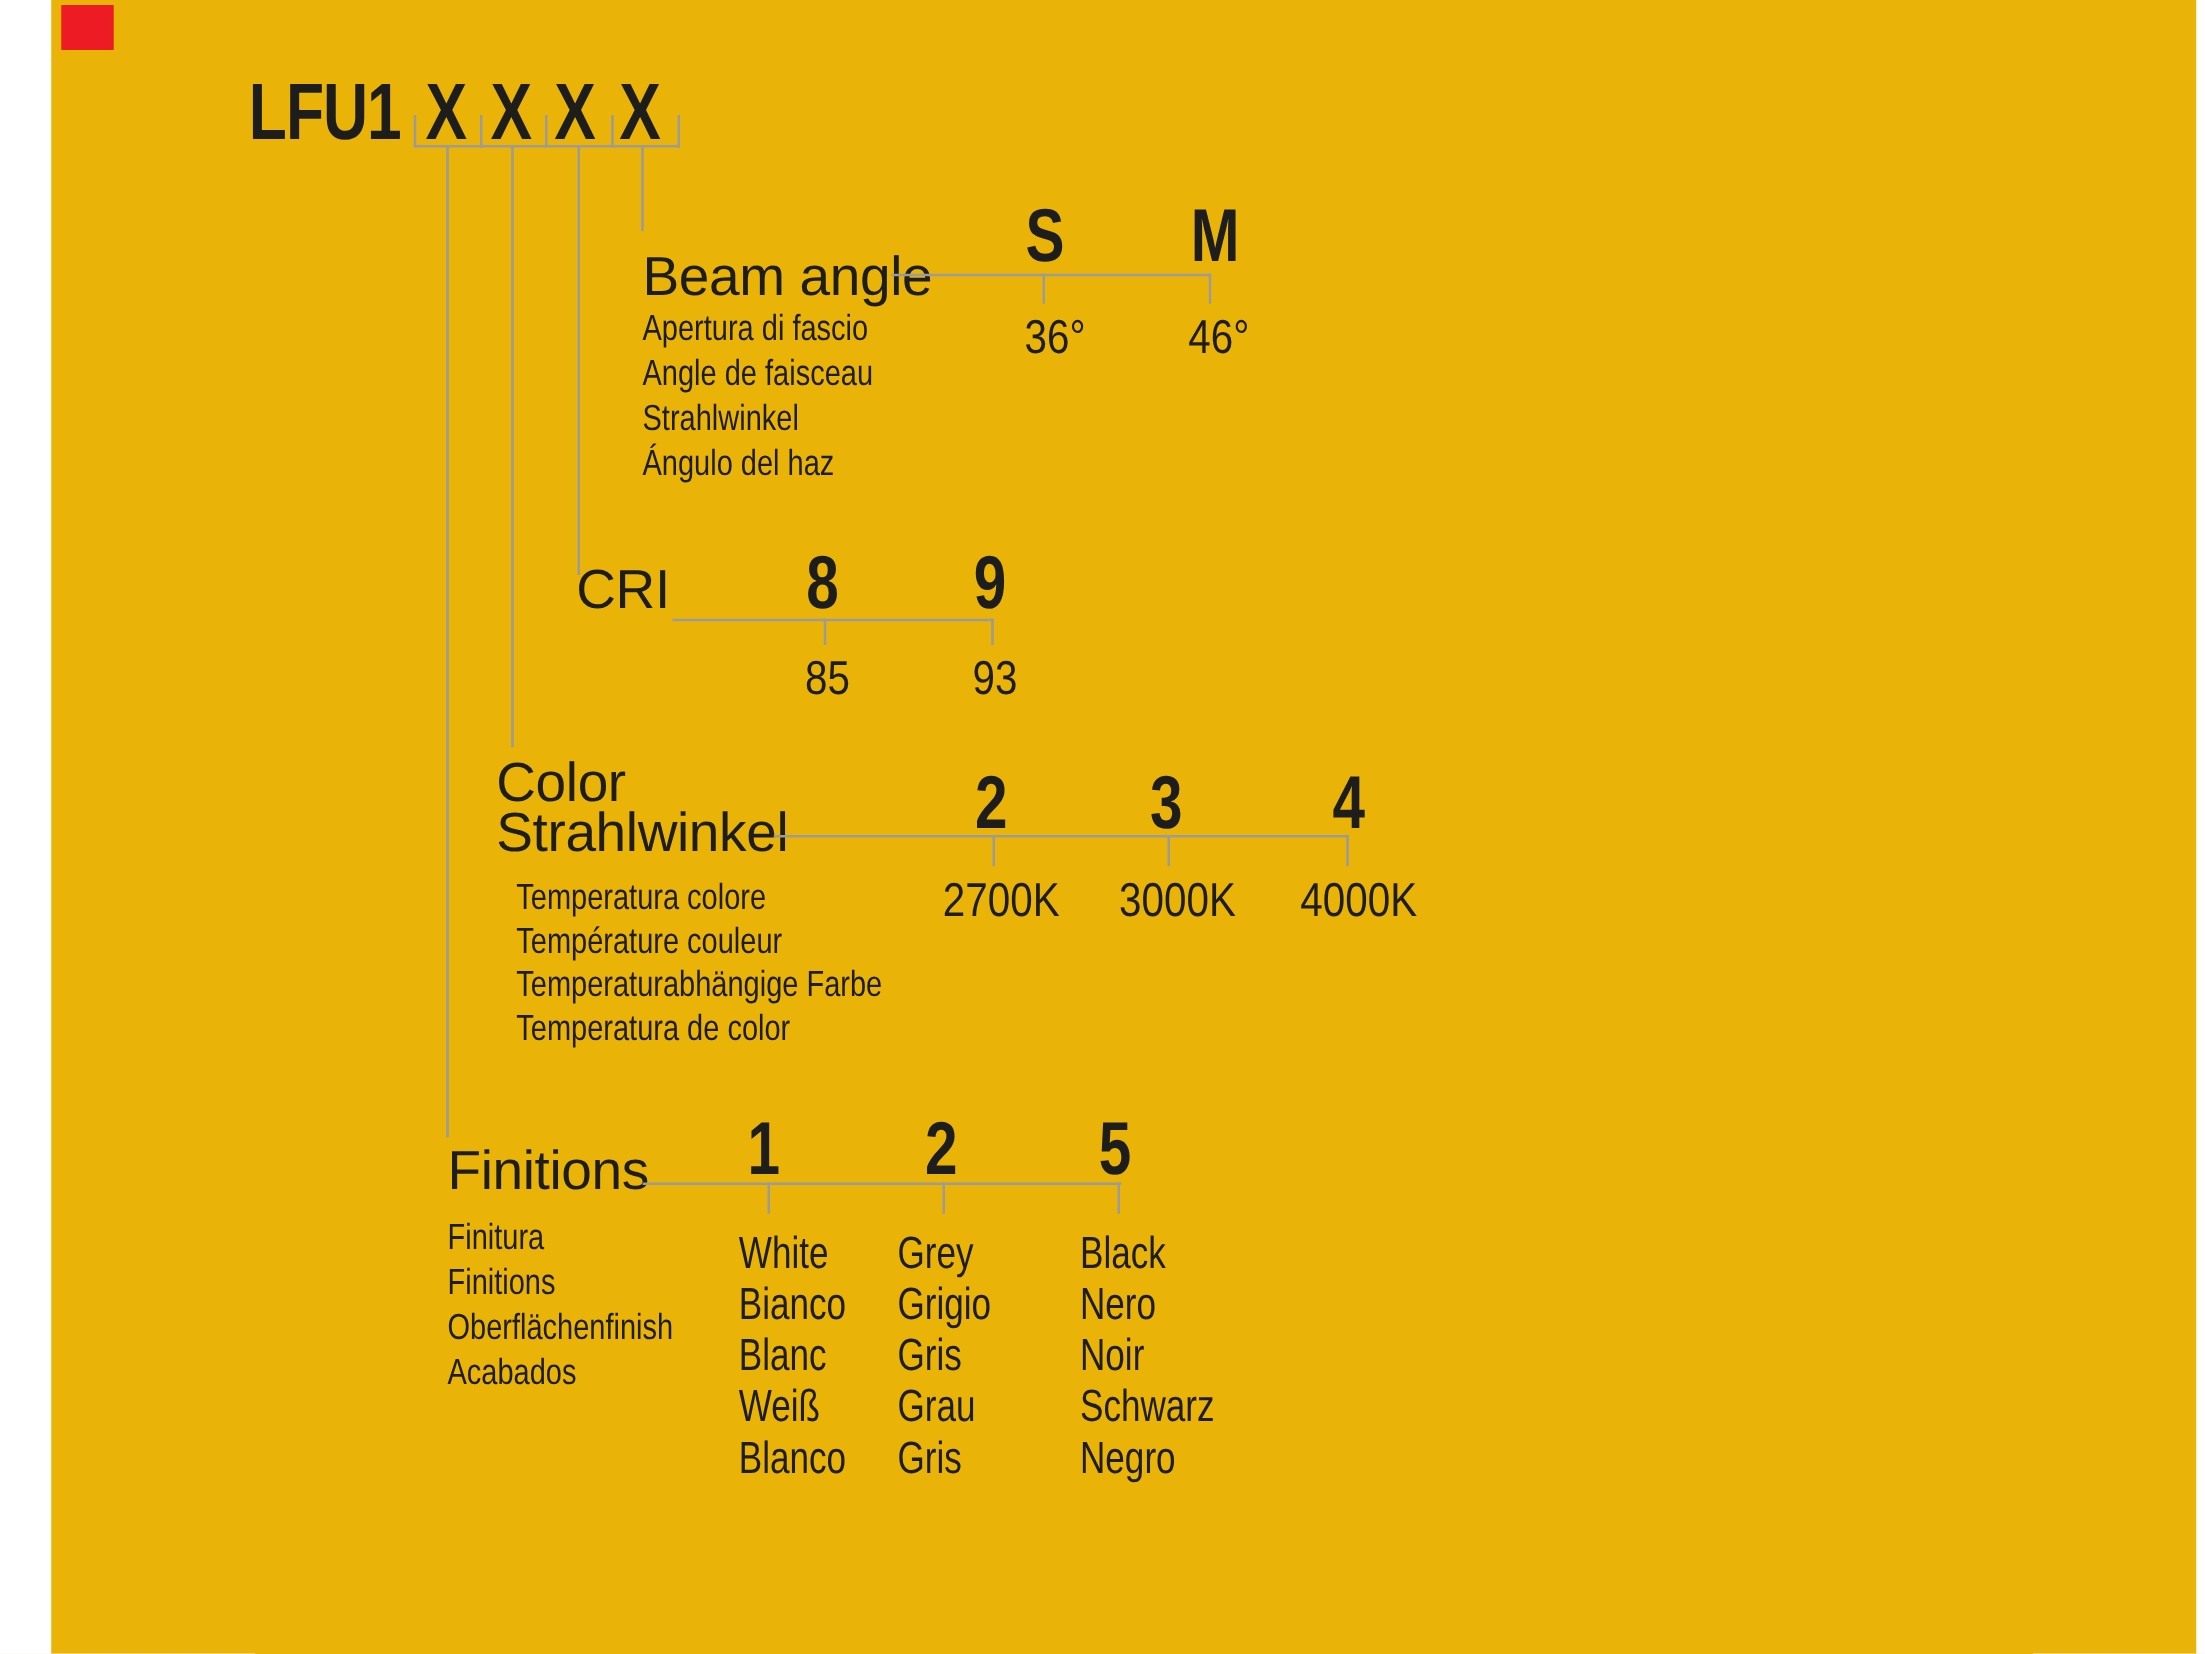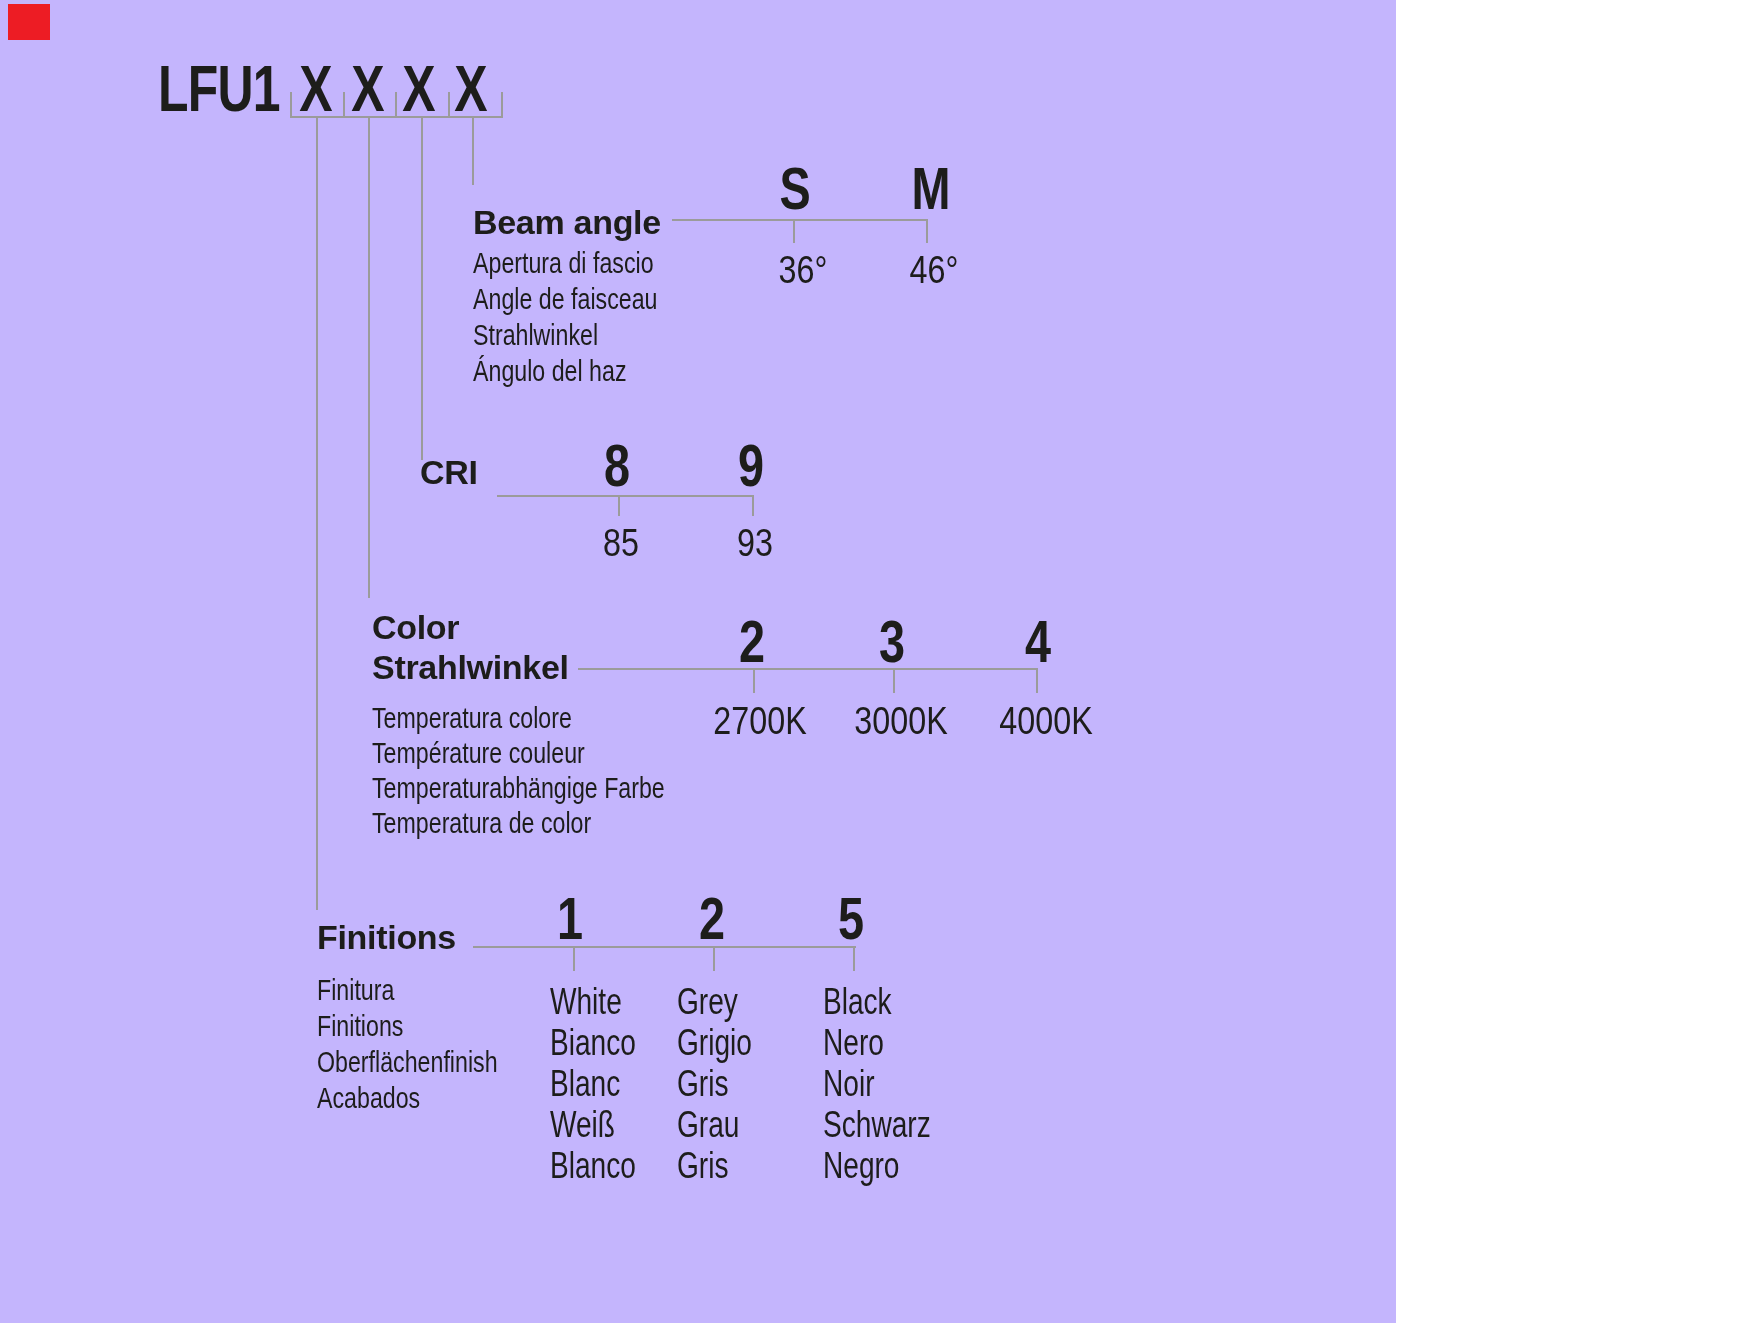--- a/index.html
+++ b/index.html
@@ -1,29 +1,30 @@
 <!DOCTYPE html>
 <html><head>
 <meta charset="utf-8">
 <style>
   html,body { margin:0; padding:0; background:#ffffff; }
   .page {
-    position:relative; width:1396px; height:1323px;
-    background:#c4b5fd; overflow:hidden;
+    position:relative; width:1716px; height:1323px;
+    background:#eab308; overflow:hidden;
     font-family:"Liberation Sans","DejaVu Sans",sans-serif;
     color:#1d1d1b;
+    margin-left:41px;
   }
   .t  { position:absolute; white-space:nowrap; color:#1d1d1b; }
   .ln { position:absolute; background:#9b9b9a; }
   .red { position:absolute; left:8px; top:4px; width:42px; height:36px; background:#ed1c24; }
 
   .prefix  { font-size:64px; line-height:64px; font-weight:700; transform:scaleX(0.78); transform-origin:0 0; letter-spacing:-1px; }
   .xdigit  { font-size:64px; line-height:64px; font-weight:700; transform:translateX(-50%) scaleX(0.78); }
   .bigcode { font-size:60px; line-height:60px; font-weight:700; transform:translateX(-50%) scaleX(0.78); }
-  .heading { font-size:34px; line-height:36px; font-weight:700; letter-spacing:-0.3px; }
+  .heading { font-size:44px; line-height:36px; font-weight:400; letter-spacing:-0.3px; }
   .val     { font-size:38px; line-height:38px; transform:translateX(-50%) scaleX(0.85); }
   .sub     { font-size:29px; line-height:36px; transform:scaleX(0.80); transform-origin:0 0; }
   .fw      { font-size:36px; line-height:41px; transform:scaleX(0.78); transform-origin:0 0; }
 </style>
 </head>
 <body>
 
 <div class="page">
 
   <div class="red"></div>
@@ -63,21 +64,21 @@
 
   <div class="t heading" style="left:420px;top:454px">CRI</div>
   <div class="ln" style="left:497px;top:495px;width:257px;height:2px"></div>
   <div class="ln" style="left:618px;top:495px;width:2px;height:21px"></div>
   <div class="ln" style="left:752px;top:495px;width:2px;height:21px"></div>
   <div class="t bigcode" style="left:617px;top:436px">8</div>
   <div class="t bigcode" style="left:751px;top:436px">9</div>
   <div class="t val" style="left:621px;top:524px">85</div>
   <div class="t val" style="left:755px;top:524px">93</div>
 
-  <div class="t heading" style="left:372px;top:607px;line-height:40px">
+  <div class="t heading" style="left:356px;top:607px;line-height:40px">
     <div>Color</div>
     <div>Strahlwinkel</div>
   </div>
   <div class="ln" style="left:578px;top:668px;width:460px;height:2px"></div>
   <div class="ln" style="left:753px;top:668px;width:2px;height:25px"></div>
   <div class="ln" style="left:893px;top:668px;width:2px;height:25px"></div>
   <div class="ln" style="left:1036px;top:668px;width:2px;height:25px"></div>
   <div class="t bigcode" style="left:752px;top:612px">2</div>
   <div class="t bigcode" style="left:892px;top:612px">3</div>
   <div class="t bigcode" style="left:1038px;top:612px">4</div>

